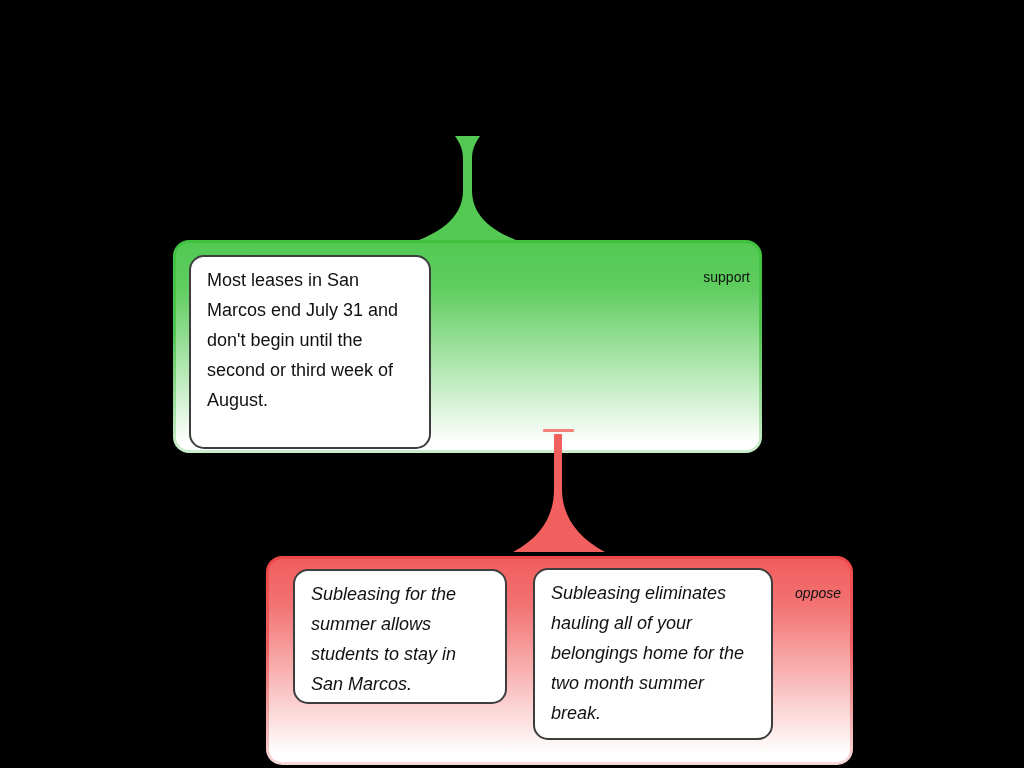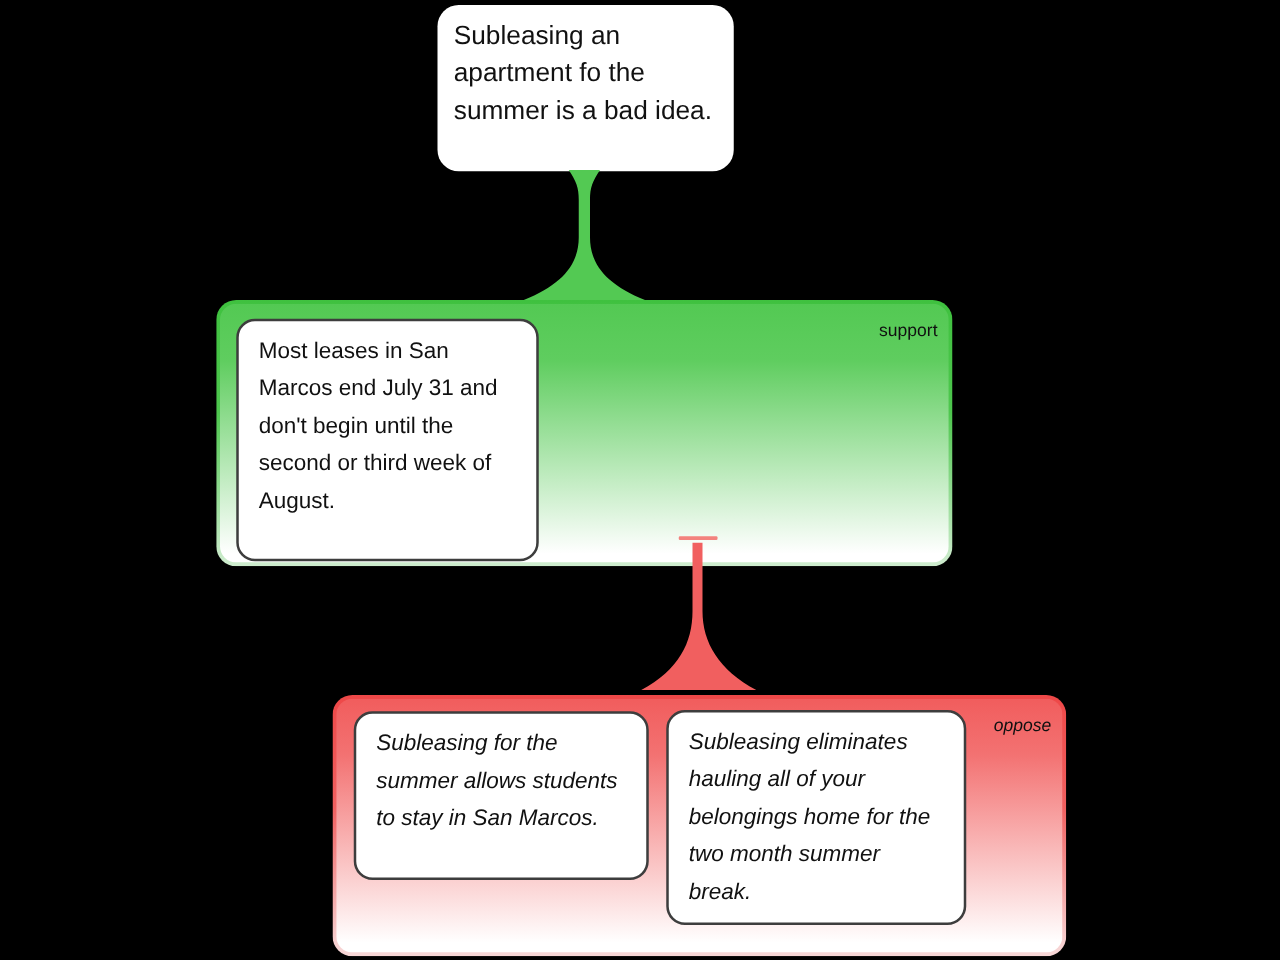--- a/index.html
+++ b/index.html
@@ -59,50 +59,47 @@
   .oppose-group {
     left: 266px; top: 556px;
     width: 587px; height: 209px;
     background:
       linear-gradient(180deg, #f15d5d 0px, #f37272 45px, #ffffff 195px) padding-box,
       linear-gradient(180deg, #ee4848 0px, #f06060 90px, #f7d6d6 205px) border-box;
     font-style: italic;
   }
   .group-label {
     position: absolute;
-    top: 13px; right: 9px;
+    top: 26px; right: 9px;
     font-size: 14px;
     color: #101010;
   }
 
   
   .card {
     position: absolute;
     box-sizing: border-box;
     background: #ffffff;
     border: 2px solid #3d3d3d;
     border-radius: 15px;
     padding: 8px 16px;
     font-size: 18px;
     line-height: 30px;
     color: #111111;
   }
   .g-card-1 { left: 13px; top: 12px; width: 242px; height: 194px; }
   .g-card-2 { left: 267px; top: 11px; width: 235px; height: 164px; }
-  .o-card-1 { left: 14px; top: 10px; width: 236px; height: 135px; }
+  .o-card-1 { left: 24px; top: 10px; width: 214px; height: 135px; }
   .o-card-2 { left: 264px; top: 9px; width: 240px; height: 172px; }
 </style>
 </head>
 <body>
 
 <div id="canvas">
 
-  <div class="abs claim-box">
-    <span>Subleasing an apartment fo the summer is a bad idea.</span>
-  </div>
 
   <svg class="abs connector" style="left:405px; top:136px;" width="125" height="106" viewBox="0 0 125 106">
     <path class="support-funnel-fill" d="M 50 0 C 56 9 58 14 58 24 L 58 54 C 58 76 44 92 14 104 L 111 104 C 81 92 67 76 67 54 L 67 24 C 67 14 69 9 75 0 Z"></path>
   </svg>
 
   <div class="abs group support-group">
     <span class="group-label">support</span>
     <div class="card g-card-1">
       <span>Most leases in San Marcos end July 31 and don't begin until the second or third week of August.</span>
     </div>

